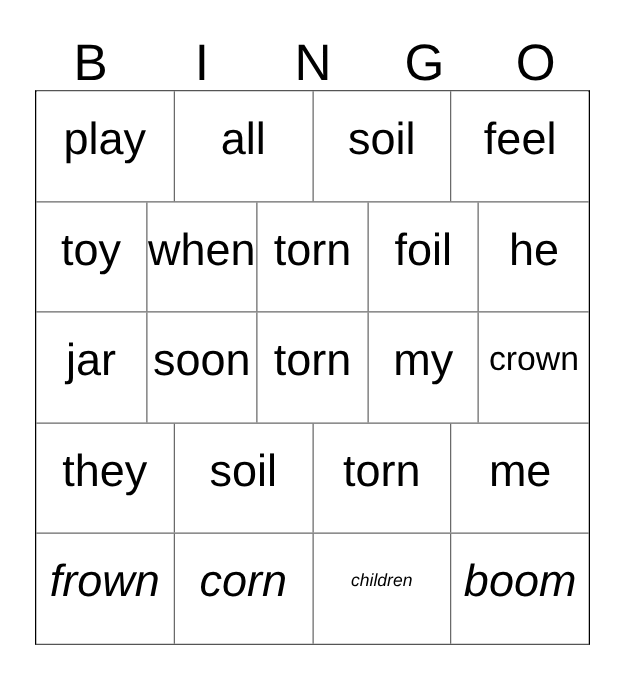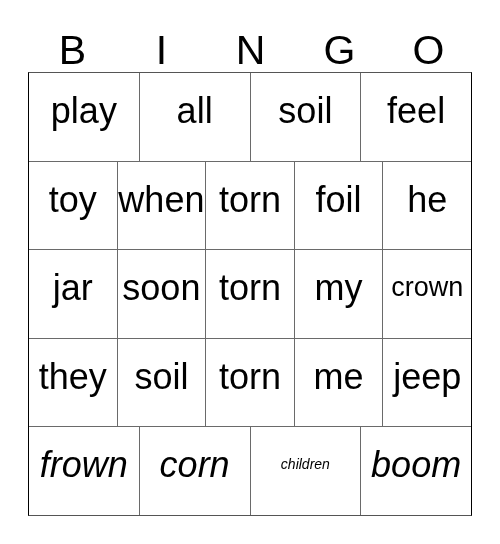--- a/index.html
+++ b/index.html
@@ -158,23 +158,20 @@
         </div>
       <div class="cell">
           <span class="cell-text">soil</span>
         </div>
       <div class="cell">
           <span class="cell-text">torn</span>
         </div>
       <div class="cell">
           <span class="cell-text">me</span>
         </div>
-      <div class="cell">
-          <span class="cell-text">jeep</span>
-        </div>
     </div>
 
     <div class="grid-row">
       <div class="cell">
           <span class="cell-text">frown</span>
         </div>
       <div class="cell">
           <span class="cell-text">corn</span>
         </div>
       <div class="cell">

